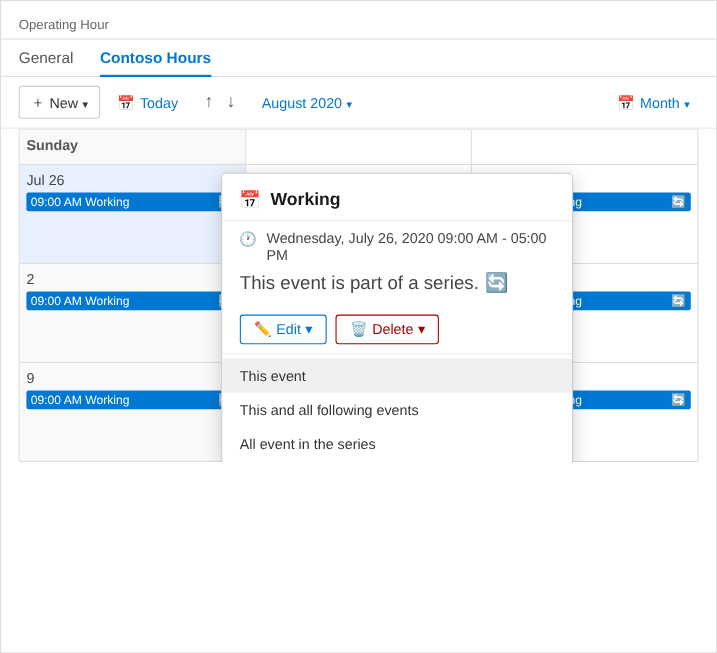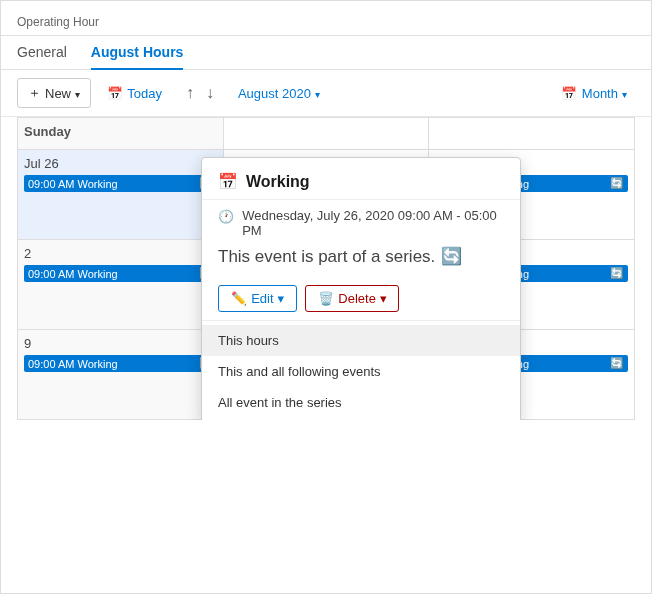--- a/index.html
+++ b/index.html
@@ -237,21 +237,21 @@
   </style>
 </head>
 <body>
 
 <div class="app-header">
   <div class="app-subtitle">Operating Hour</div>
 </div>
 
 <div class="tabs">
   <div class="tab">General</div>
-  <div class="tab active">August Hours</div>
+  <div class="tab active">Contoso Hours</div>
 </div>
 
 <div class="toolbar">
   <button class="toolbar-btn">
     <span>＋</span>
     <span>New</span>
     <span class="chevron"></span>
   </button>
   <button class="toolbar-btn-flat">
     <span>📅</span>
@@ -371,19 +371,19 @@
           <span>Edit</span>
           <span>▾</span>
         </button>
         <button class="popup-btn delete-btn">
           <span>🗑️</span>
           <span>Delete</span>
           <span>▾</span>
         </button>
       </div>
       <div class="popup-menu">
-        <div class="popup-menu-item hovered">This hours</div>
+        <div class="popup-menu-item hovered">This event</div>
         <div class="popup-menu-item">This and all following events</div>
         <div class="popup-menu-item">All event in the series</div>
       </div>
     </div>
   </div>
 </div>
 
 </body></html>

